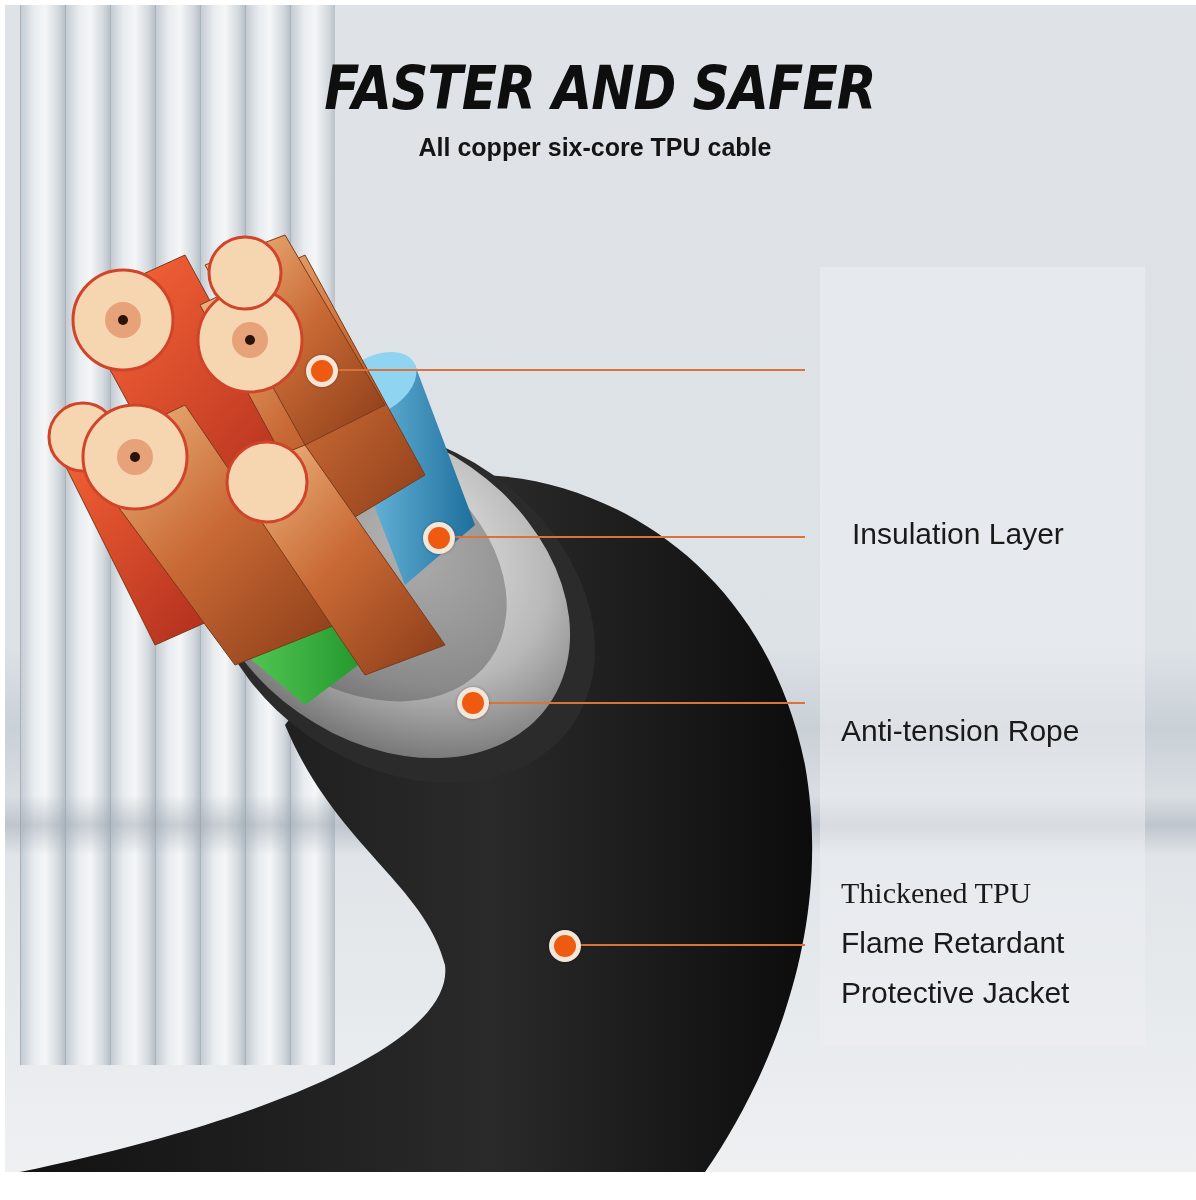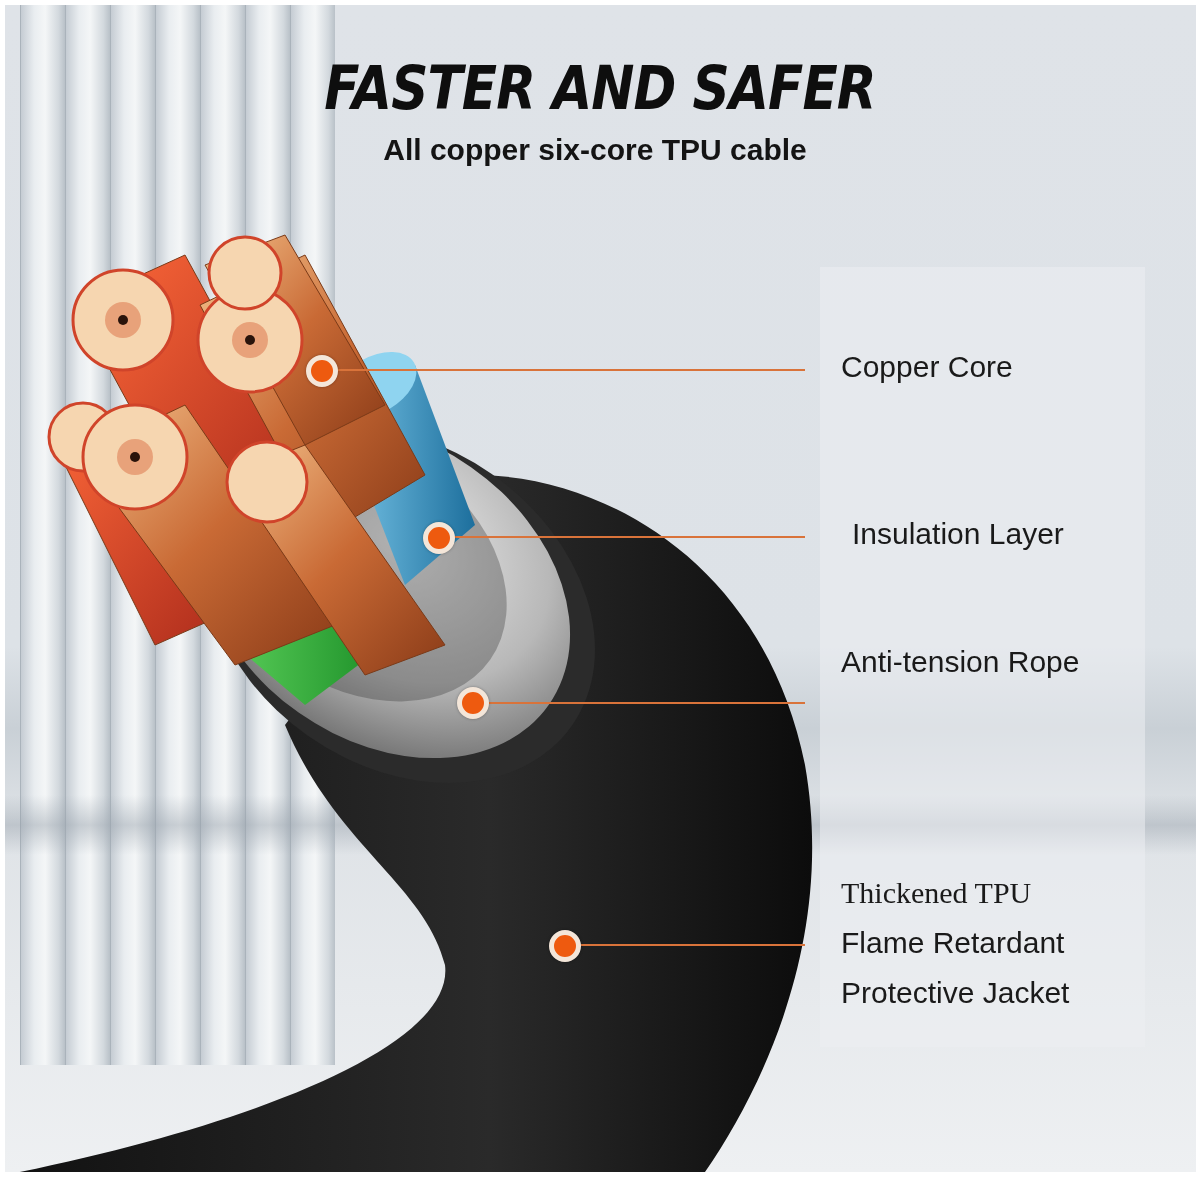--- a/index.html
+++ b/index.html
@@ -11,21 +11,21 @@
     background: linear-gradient(90deg, #c5ccd3 0%, #e9edf0 30%, #f4f6f7 55%, #d3d9de 85%, #b9c1c8 100%);
     border-left:1px solid #aab3bb; }
   .floor { position:absolute; left:0; right:0; top:790px; height:60px;
     background: linear-gradient(180deg, rgba(150,160,170,0) 0%, rgba(150,160,170,.45) 50%, rgba(150,160,170,0) 100%); }
   .label-panel { position:absolute; left:815px; top:262px; width:325px; height:780px;
     background: rgba(236,239,242,.55); }
   .headline { position:absolute; left:0; width:1190px; text-align:center; top:48px;
     font-family:"DejaVu Sans", sans-serif; font-weight:bold; font-style:italic; font-size:60px;
     letter-spacing:-1px; color:#0e0e0e; transform:scaleX(.86); transform-origin:center; }
   .subhead { position:absolute; left:0; width:1180px; text-align:center; top:128px;
-    font-weight:bold; font-size:30px; color:#141414; }
+    font-weight:bold; font-size:25px; color:#141414; }
   .callout-label { position:absolute; left:836px; font-size:30px; color:#1a1a1a; line-height:50px; }
   .leader { position:absolute; height:2px; background:#d9733a; }
   .marker { position:absolute; width:22px; height:22px; border-radius:50%; background:#ee5a0f;
     border:5px solid #f4e6d9; box-shadow:0 0 3px rgba(0,0,0,.3); }
   svg.cable { position:absolute; left:0; top:0; }
 </style>
 </head>
 <body>
 
 <div class="canvas">
@@ -111,28 +111,27 @@
         <circle cx="245" cy="335" r="5"></circle>
         <circle cx="130" cy="452" r="5"></circle>
     </g>
   </svg>
 
   <div class="headline">FASTER AND SAFER</div>
   <div class="subhead">All copper six-core TPU cable</div>
 
   <div class="leader" style="left:330px; top:364px; width:470px;"></div>
   <div class="marker" style="left:301px; top:350px;"></div>
-  <div class="callout-label" style="top:337px;">Copper Core</div>
 
   <div class="leader" style="left:445px; top:531px; width:355px;"></div>
   <div class="marker" style="left:418px; top:517px;"></div>
   <div class="callout-label" style="top:504px;margin-left:11px;">Insulation Layer</div>
 
   <div class="leader" style="left:480px; top:697px; width:320px;"></div>
   <div class="marker" style="left:452px; top:682px;"></div>
-  <div class="callout-label" style="top:632px;text-align:right;">Anti-tension Rope</div>
+  <div class="callout-label" style="top:701px;text-align:right;">Anti-tension Rope</div>
 
   <div class="leader" style="left:570px; top:939px; width:230px;"></div>
   <div class="marker" style="left:544px; top:925px;"></div>
   <div class="callout-label" style="top:863px;font-family:Liberation Serif, serif;">Thickened TPU</div>
   <div class="callout-label" style="top:963px;">Protective Jacket</div>
   <div class="callout-label" style="top:913px;">Flame Retardant</div>
 </div>
 
 </body></html>

